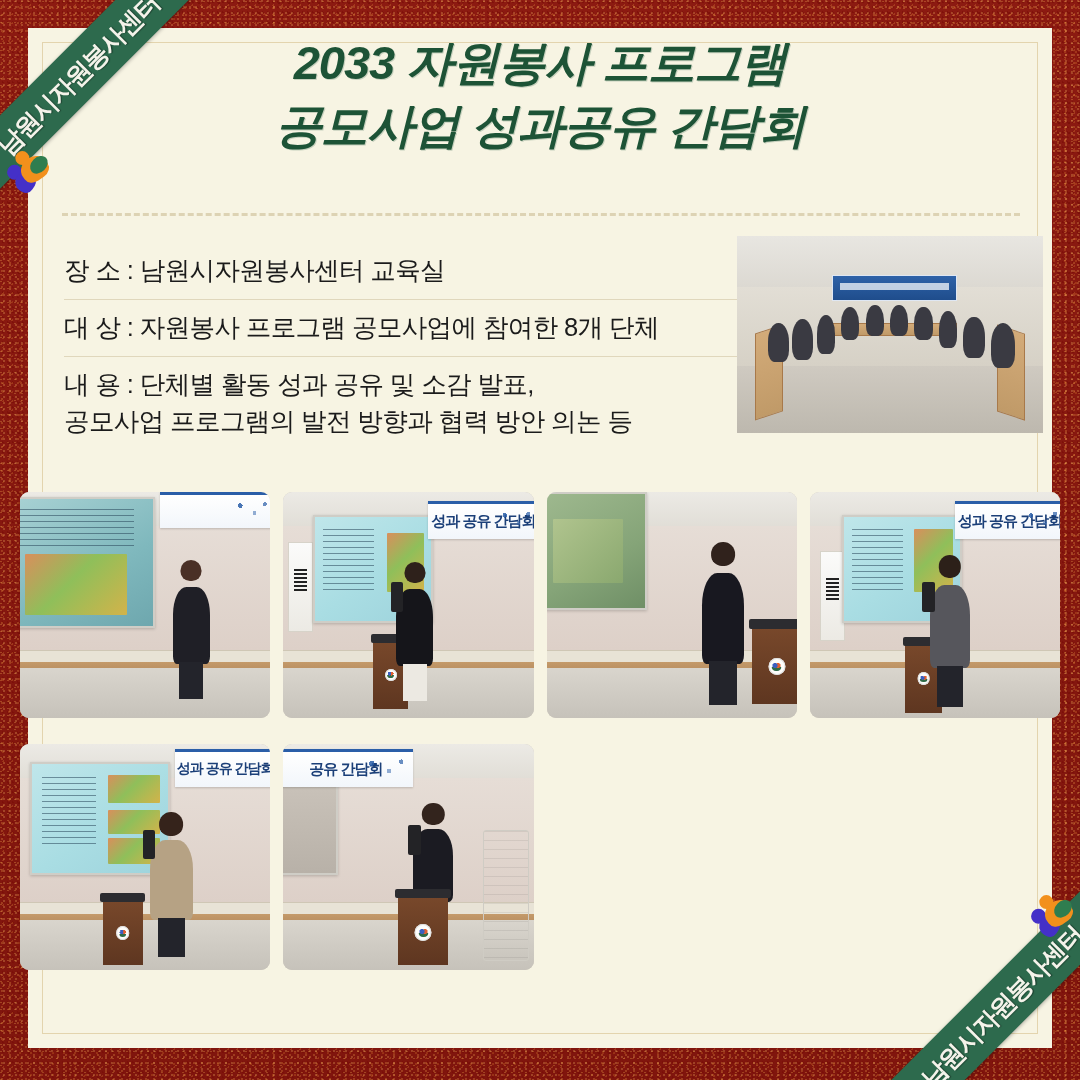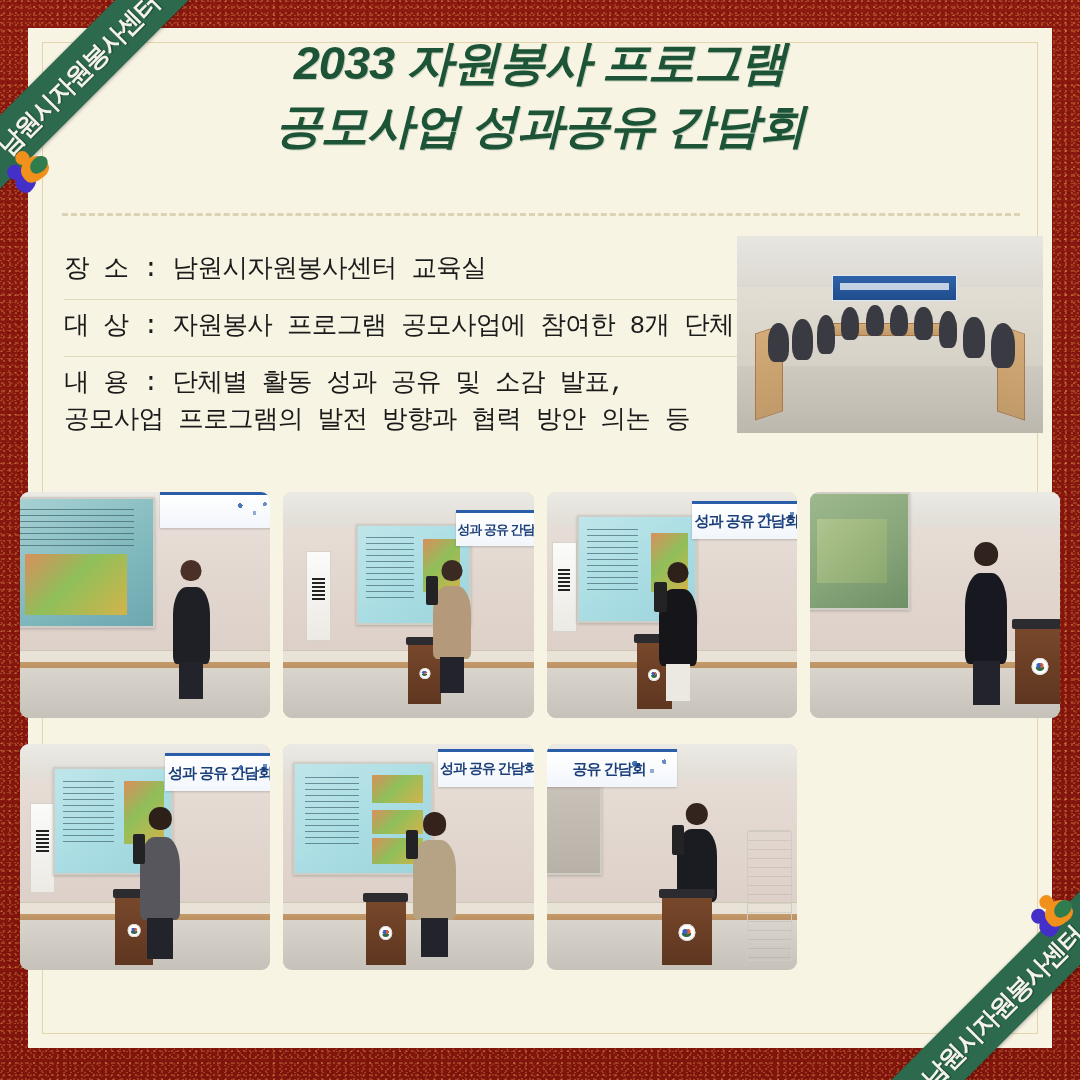--- a/index.html
+++ b/index.html
@@ -67,21 +67,20 @@
 
   
   .info{
     position:absolute;
     left:64px; top:243px; width:690px;
   }
   .info-row{
     position:relative;
     padding:9px 0 10px 0;
     color:#1b1b1b;
-    font-family:Liberation Mono, monospace;
   }
   .info-row + .info-row{ border-top:1.5px solid #e0d7bc; }
   .info-text{
     font-size:25.5px;
     line-height:1.45;
     letter-spacing:-.6px;
     white-space:pre-line;
     font-weight:500;
   }
   .info-row.tall .info-text{ text-indent:0; }
@@ -365,44 +364,20 @@
       <div class="banner-blue" style="right:-2%;top:0%;width:46%;height:16%">
         <div class="diamonds"></div>
       </div>
       <div class="speaker" style="left:61%;top:30%;width:15%;height:46%">
         <div class="head" style="background:#4a3026"></div>
         <div class="body" style="background:#1f1f26"></div>
         <div class="legs"></div>
       </div>
     </div>
 
-    <div class="cell">
-      <div class="pr-ceiling"></div>
-      <div class="pr-wall"></div>
-      <div class="pr-wainscot"></div>
-      <div class="pr-stage"></div>
-      <div class="pr-floor"></div>
-      <div class="flag" style="left:9%;top:26%"></div>
-      <div class="screen" style="left:29%;top:14%;width:46%;height:45%">
-        <div class="lines"></div>
-        <div class="thumb" style="right:8%;top:14%;width:33%;height:54%"></div>
-      </div>
-      <div class="banner-blue" style="right:-1%;top:8%;width:32%;height:16%">
-        <div class="btxt" style="font-size:13px">성과 공유 간담</div>
-      </div>
-      <div class="podium" style="left:50%;bottom:6%;width:13%;height:30%">
-        <div class="emblem"></div>
-      </div>
-      <div class="speaker" style="left:60%;top:30%;width:15%;height:44%">
-        <div class="head" style="background:#3a2a22"></div>
-        <div class="body" style="background:#b49a7b"></div>
-        <div class="legs"></div>
-      </div>
-      <div class="mic" style="left:57%;top:37%"></div>
-    </div>
 
     <div class="cell">
       <div class="pr-ceiling"></div>
       <div class="pr-wall"></div>
       <div class="pr-wainscot"></div>
       <div class="pr-stage"></div>
       <div class="pr-floor"></div>
       <div class="flag" style="left:2%;top:22%"></div>
       <div class="screen" style="left:12%;top:10%;width:48%;height:48%">
         <div class="lines"></div>

